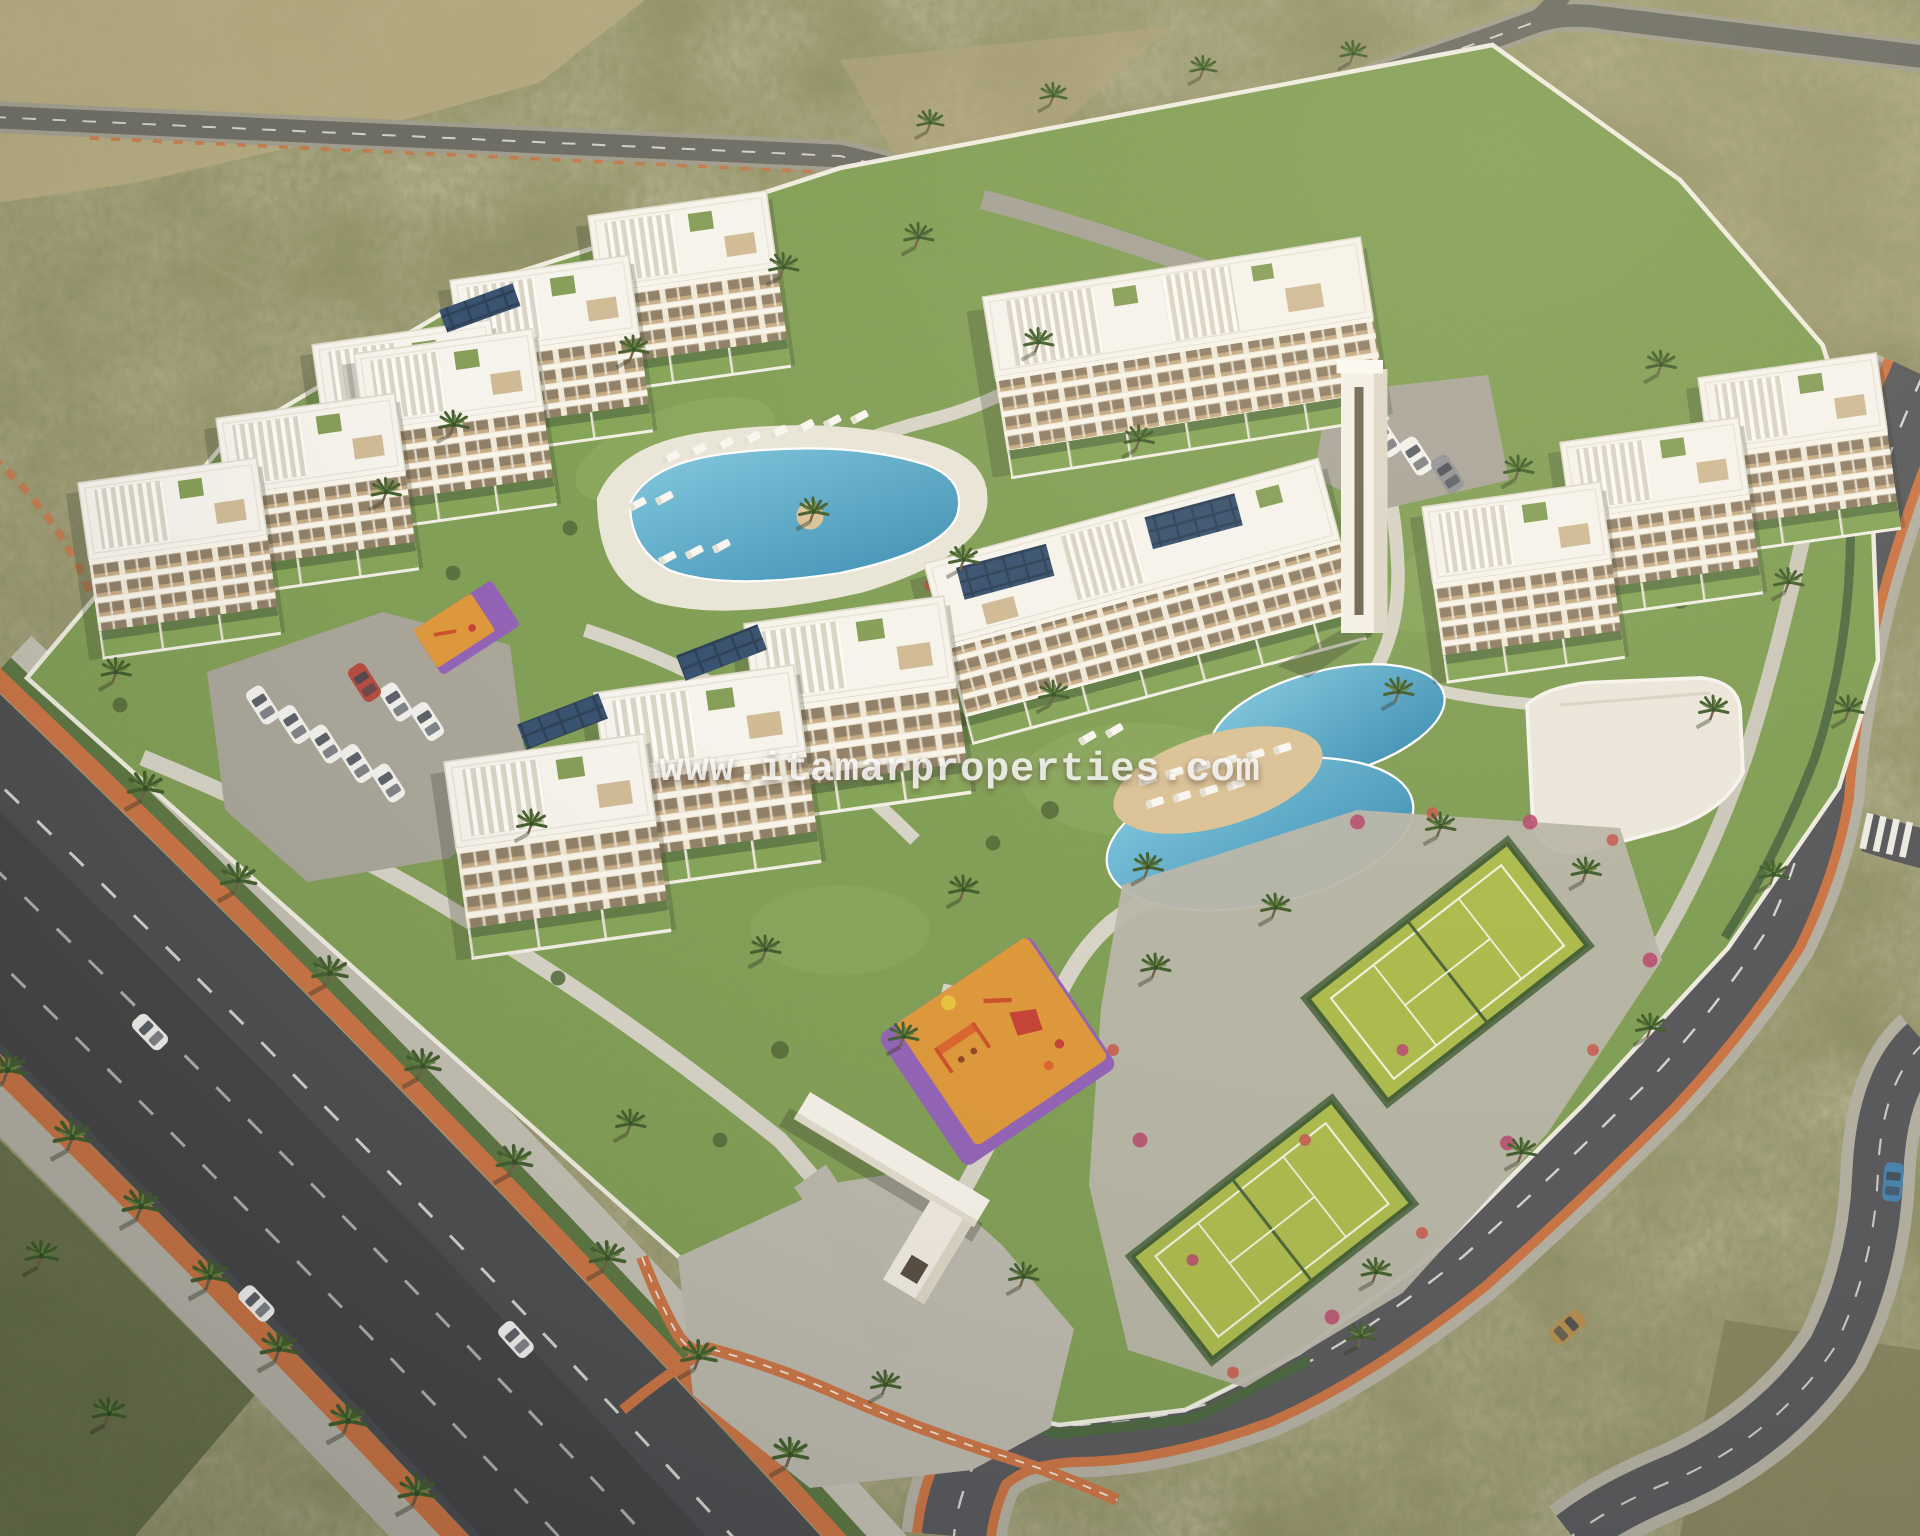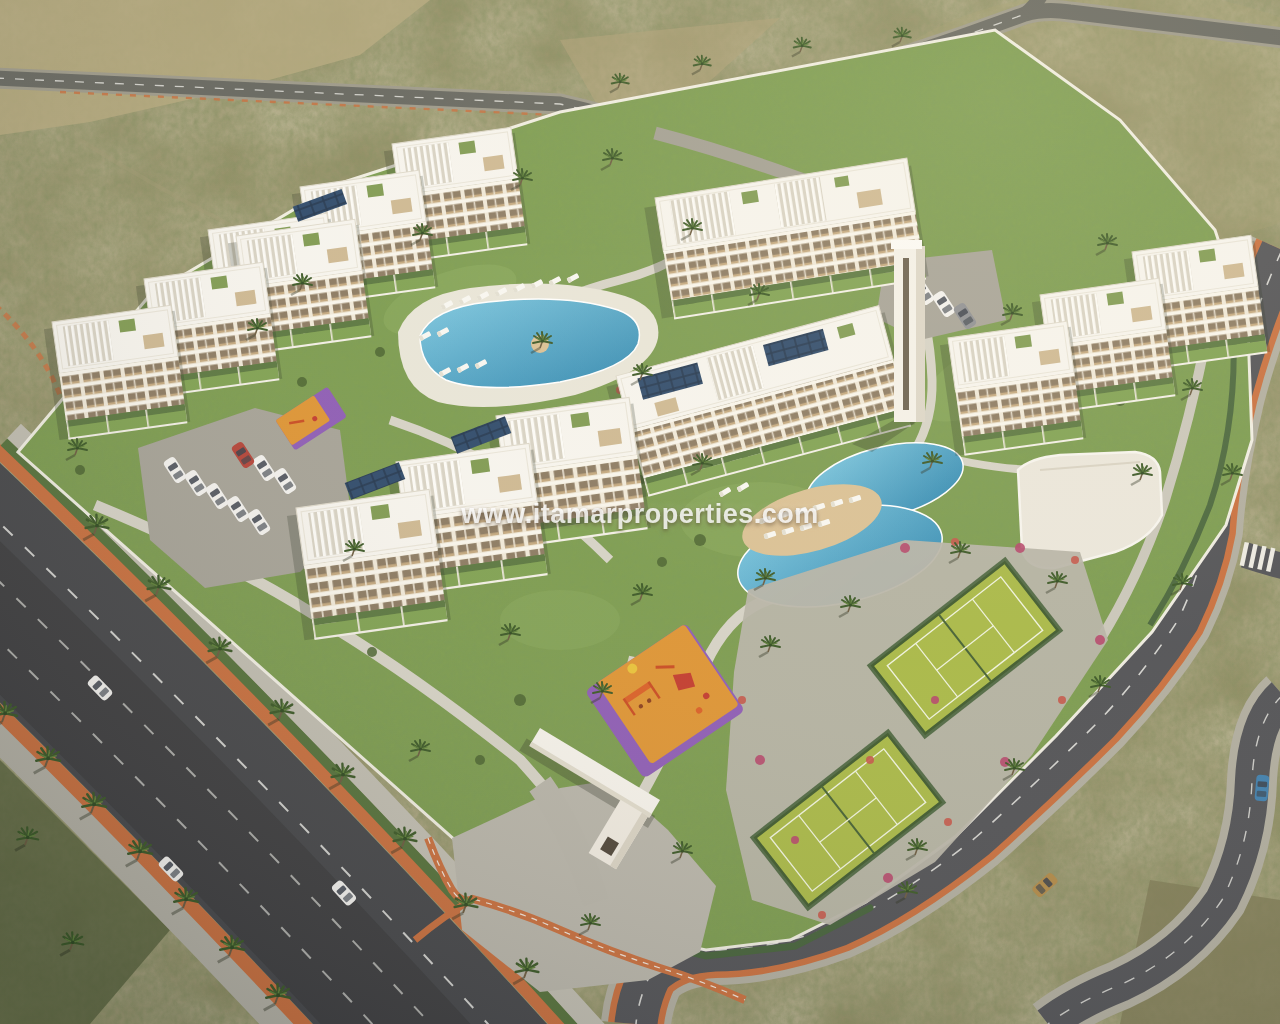--- a/index.html
+++ b/index.html
@@ -1,16 +1,16 @@
 <!DOCTYPE html>
 <html><head>
 <meta charset="utf-8">
 <style>
   html,body{margin:0;padding:0;background:#222;}
-  #stage{position:relative;width:1280px;height:1024px;overflow:hidden;font-family:Liberation Sans, sans-serif;}
+  #stage{position:relative;width:1280px;height:1024px;overflow:hidden;font-family:Liberation Mono, monospace;}
   #stage svg{position:absolute;inset:0;display:block;}
   .watermark{
     position:absolute;left:50%;top:499px;transform:translateX(-50%);
     font-weight:bold;font-size:27px;letter-spacing:.5px;white-space:nowrap;
     color:rgba(255,255,255,.82);
     text-shadow:0 2px 4px rgba(70,52,32,.6),0 0 10px rgba(255,248,230,.25);
     pointer-events:none;
   }
 </style>
 </head>

